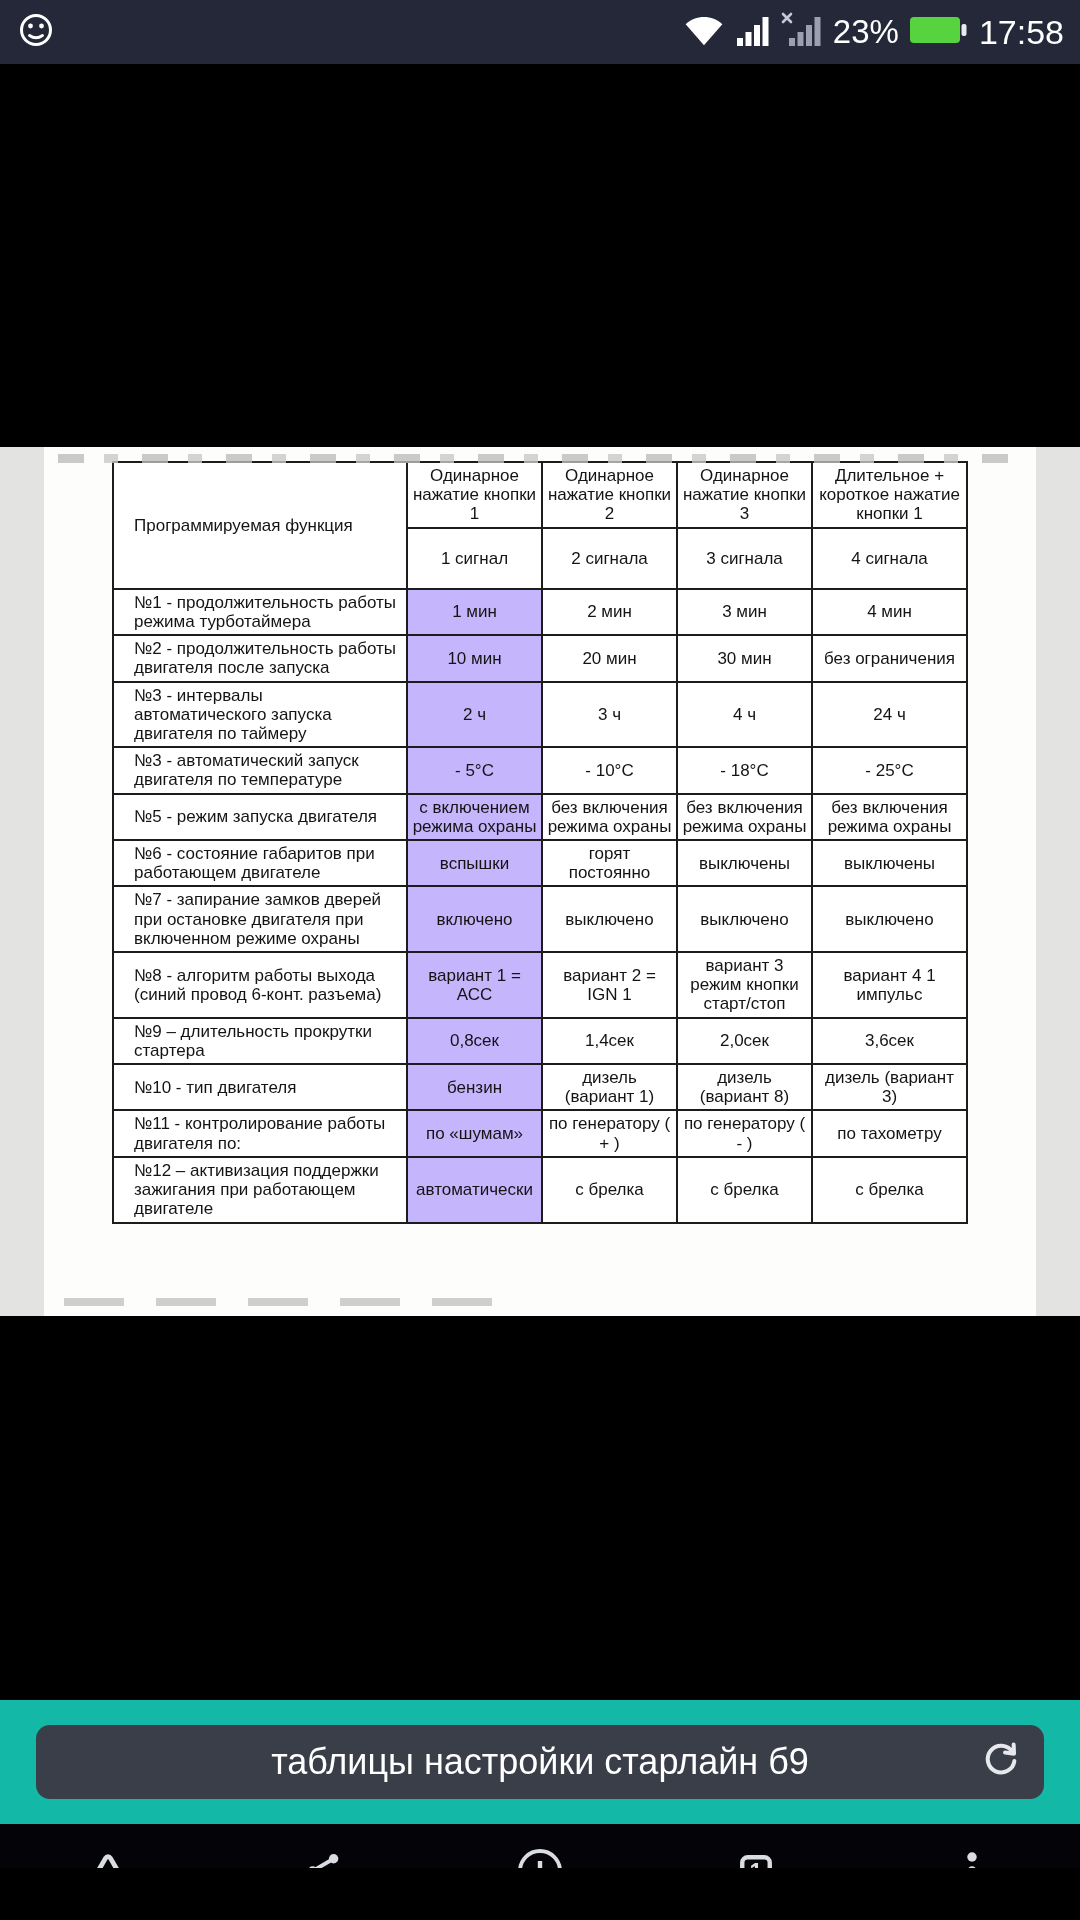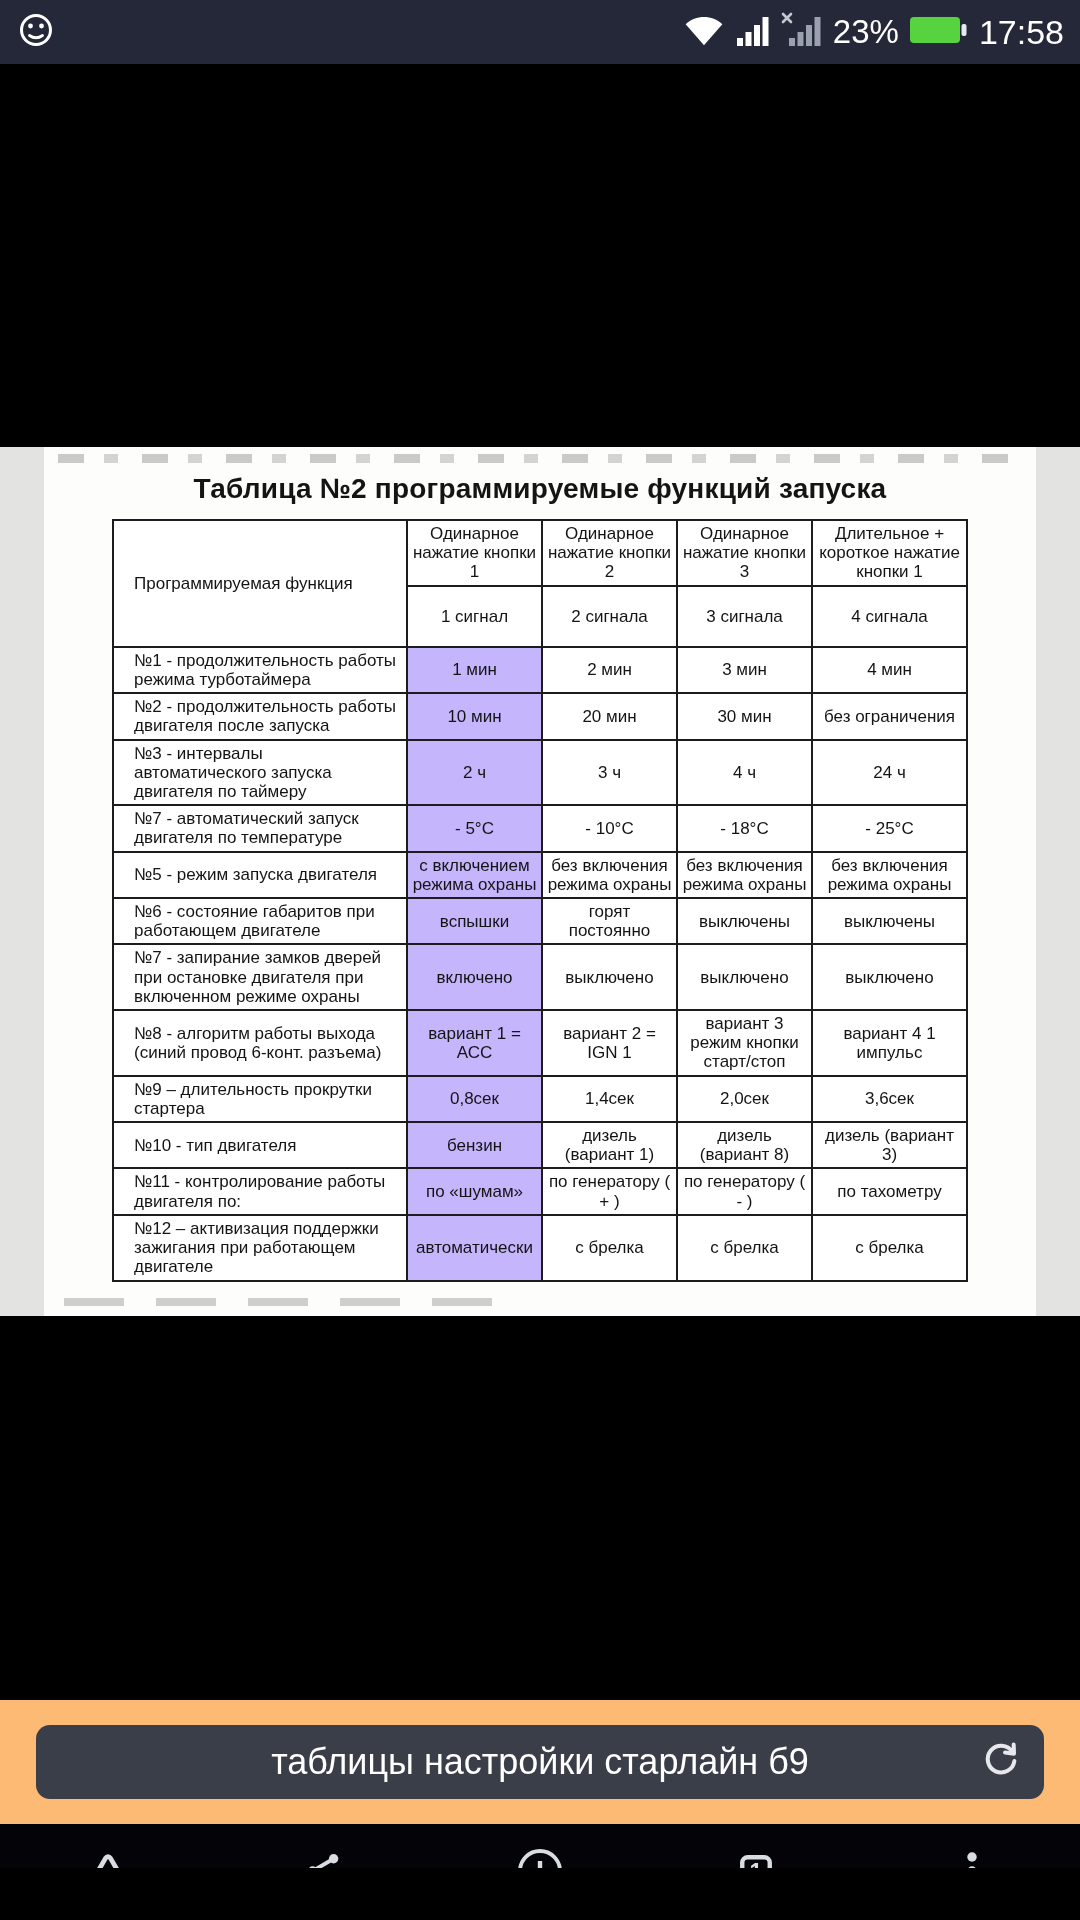--- a/index.html
+++ b/index.html
@@ -53,21 +53,21 @@
     font-weight:normal; text-align:center; word-wrap:break-word;
   }
   .cfg .fn { text-align:left; padding-left:20px; padding-right:8px; }
   .cfg td.g { background:#c4b5fd; }
   .cfg tr.signal-row th { padding:20px 2px; }
   col.c-fn { width:294px; } col.c-1,col.c-2,col.c-3 { width:135px; } col.c-4 { width:155px; }
 
   
   .omni-wrap {
     position:absolute; top:1700px; left:0; right:0; height:124px;
-    background:#fdba74;
+    background:#14b8a6;
   }
   .omnibox {
     position:absolute; left:36px; right:36px; top:25px; height:74px;
     background:#3a3e48; border-radius:14px;
     display:flex; align-items:center; justify-content:center; cursor:text;
   }
   .omnibox .query { color:#ffffff; font-size:36px; }
   .refresh-btn {
     position:absolute; right:12px; top:50%; transform:translateY(-50%);
     width:62px; height:62px; background:none; border:none; cursor:pointer;
@@ -135,21 +135,20 @@
           <rect x="52.5" y="9" width="5" height="12" rx="2" fill="#e8eaee"></rect>
         </svg>
       </span>
       <span class="sb-time">17:58</span>
     </div>
   </header>
 
   <main class="doc-region">
     <div class="page">
       <div class="torn-top"></div>
-      <h1 class="doc-title">Таблица №2 программируемые функций запуска</h1>
       <table class="cfg">
         <colgroup>
           <col class="c-fn">
             <col class="c-1">
             <col class="c-2">
             <col class="c-3">
             <col class="c-4">
         </colgroup>
         <thead>
             <tr>
@@ -182,21 +181,21 @@
               <td class="val">без ограничения</td>
             </tr>
             <tr>
               <td class="fn">№3 - интервалы автоматического запуска двигателя по таймеру</td>
               <td class="val g">2 ч</td>
               <td class="val">3 ч</td>
               <td class="val">4 ч</td>
               <td class="val">24 ч</td>
             </tr>
             <tr>
-              <td class="fn">№7 - автоматический запуск двигателя по температуре</td>
+              <td class="fn">№3 - автоматический запуск двигателя по температуре</td>
               <td class="val g">- 5°С</td>
               <td class="val">- 10°С</td>
               <td class="val">- 18°С</td>
               <td class="val">- 25°С</td>
             </tr>
             <tr>
               <td class="fn">№5 - режим запуска двигателя</td>
               <td class="val g">с включением режима охраны</td>
               <td class="val">без включения режима охраны</td>
               <td class="val">без включения режима охраны</td>

